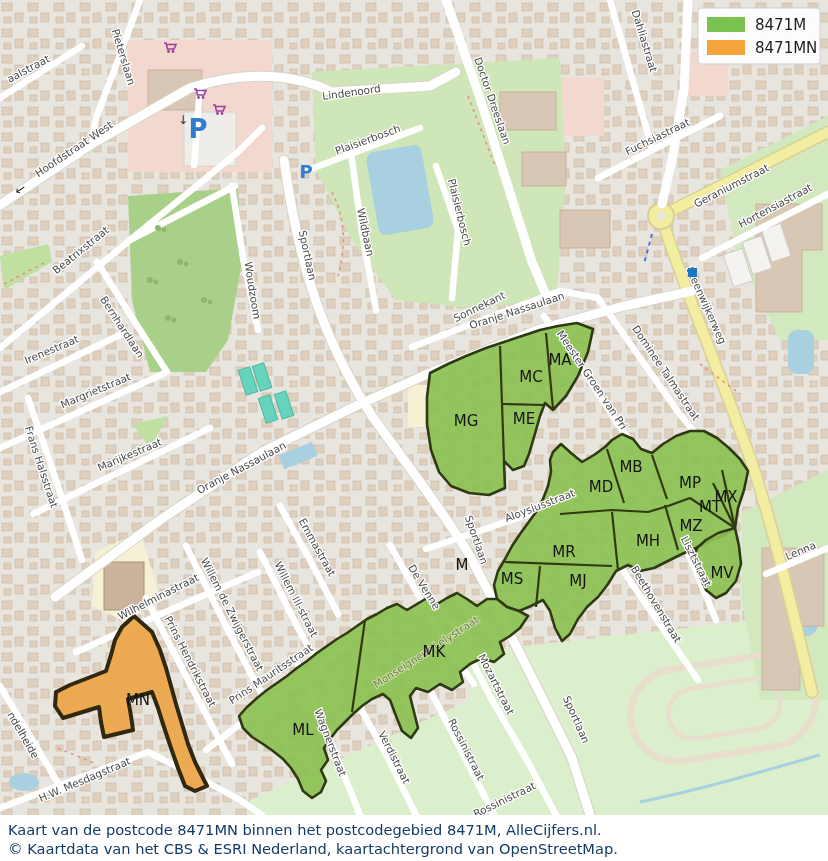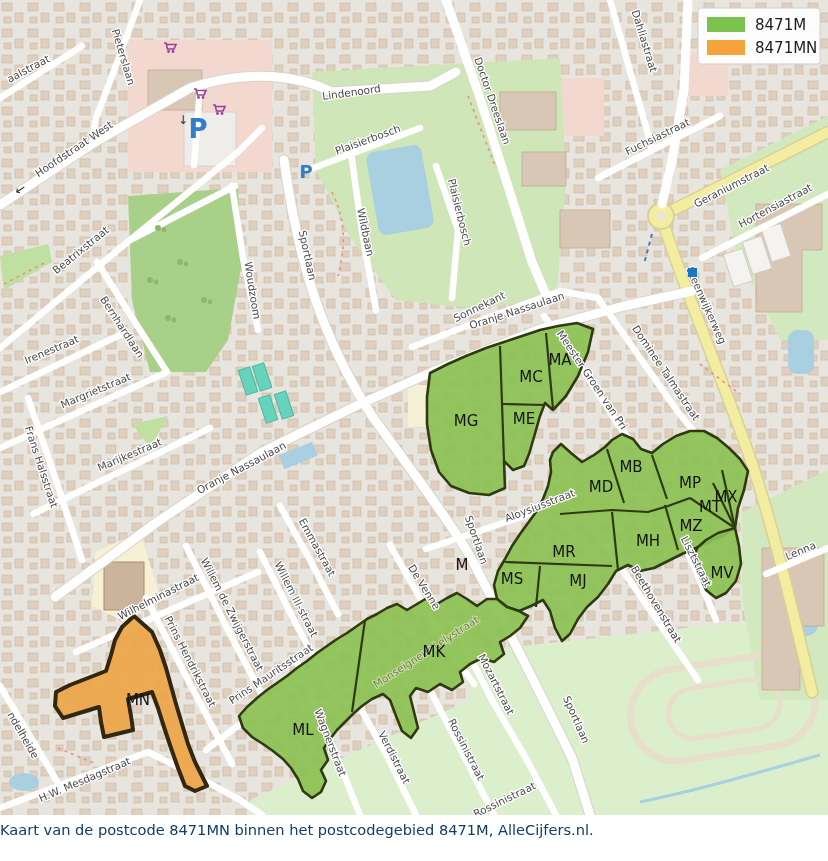--- a/index.html
+++ b/index.html
@@ -16,21 +16,21 @@
   .rw{stroke:#ffffff;fill:none;stroke-linecap:round;stroke-linejoin:round;}
   .rc{stroke:#d9d3c7;fill:none;stroke-linecap:round;stroke-linejoin:round;}
   .ry{stroke:#f2eda0;fill:none;stroke-linecap:round;stroke-linejoin:round;}
   .ryc{stroke:#d8d096;fill:none;stroke-linecap:round;stroke-linejoin:round;}
   .bld{fill:#d8c7b4;stroke:#c3ab92;stroke-width:.8;}
   .dashr{stroke:#e89186;stroke-width:1.6;stroke-dasharray:3 4;fill:none;}
   .dashb{stroke:#4b6fd2;stroke-width:2;stroke-dasharray:4 4;fill:none;}
   .pp{font-weight:bold;fill:#2f7cd0;text-anchor:middle;}
   .cart{stroke:#9b3f9b;fill:none;stroke-width:1.6;}
   .cartw{fill:#9b3f9b;}
-  .caption{height:46px;background:#ffffff;color:#123c66;font-size:14.6px;line-height:19px;padding:5px 0 0 0;box-sizing:border-box;}
+  .caption{height:46px;background:#ffffff;color:#123c66;font-size:14.6px;line-height:19px;padding:5px 0 0 8px;box-sizing:border-box;}
 </style>
 </head>
 <body>
 
 <div class="stage">
 <svg width="828" height="815" viewBox="0 0 828 815">
   <defs>
     <pattern id="bldg" width="26" height="26" patternUnits="userSpaceOnUse">
       <rect width="26" height="26" fill="#e7e4de"></rect>
       <rect x="2" y="3" width="10" height="8" fill="#dbcab8" stroke="#c9b6a0" stroke-width="0.7"></rect>
@@ -303,14 +303,15 @@
     <rect class="lgbox" width="122" height="56" rx="3"></rect>
     <rect x="9" y="9" width="38" height="15" fill="#7cc24e"></rect>
     <rect x="9" y="32" width="38" height="15" fill="#f5a43c"></rect>
     <text class="lgt" x="57" y="22">8471M</text>
     <text class="lgt" x="57" y="45">8471MN</text>
   </g>
 </svg>
 
 <div class="caption">
   <div>Kaart van de postcode 8471MN binnen het postcodegebied 8471M, AlleCijfers.nl.</div>
+  <div>© Kaartdata van het CBS &amp; ESRI Nederland, kaartachtergrond van OpenStreetMap.</div>
 </div>
 </div>
 
 </body></html>

